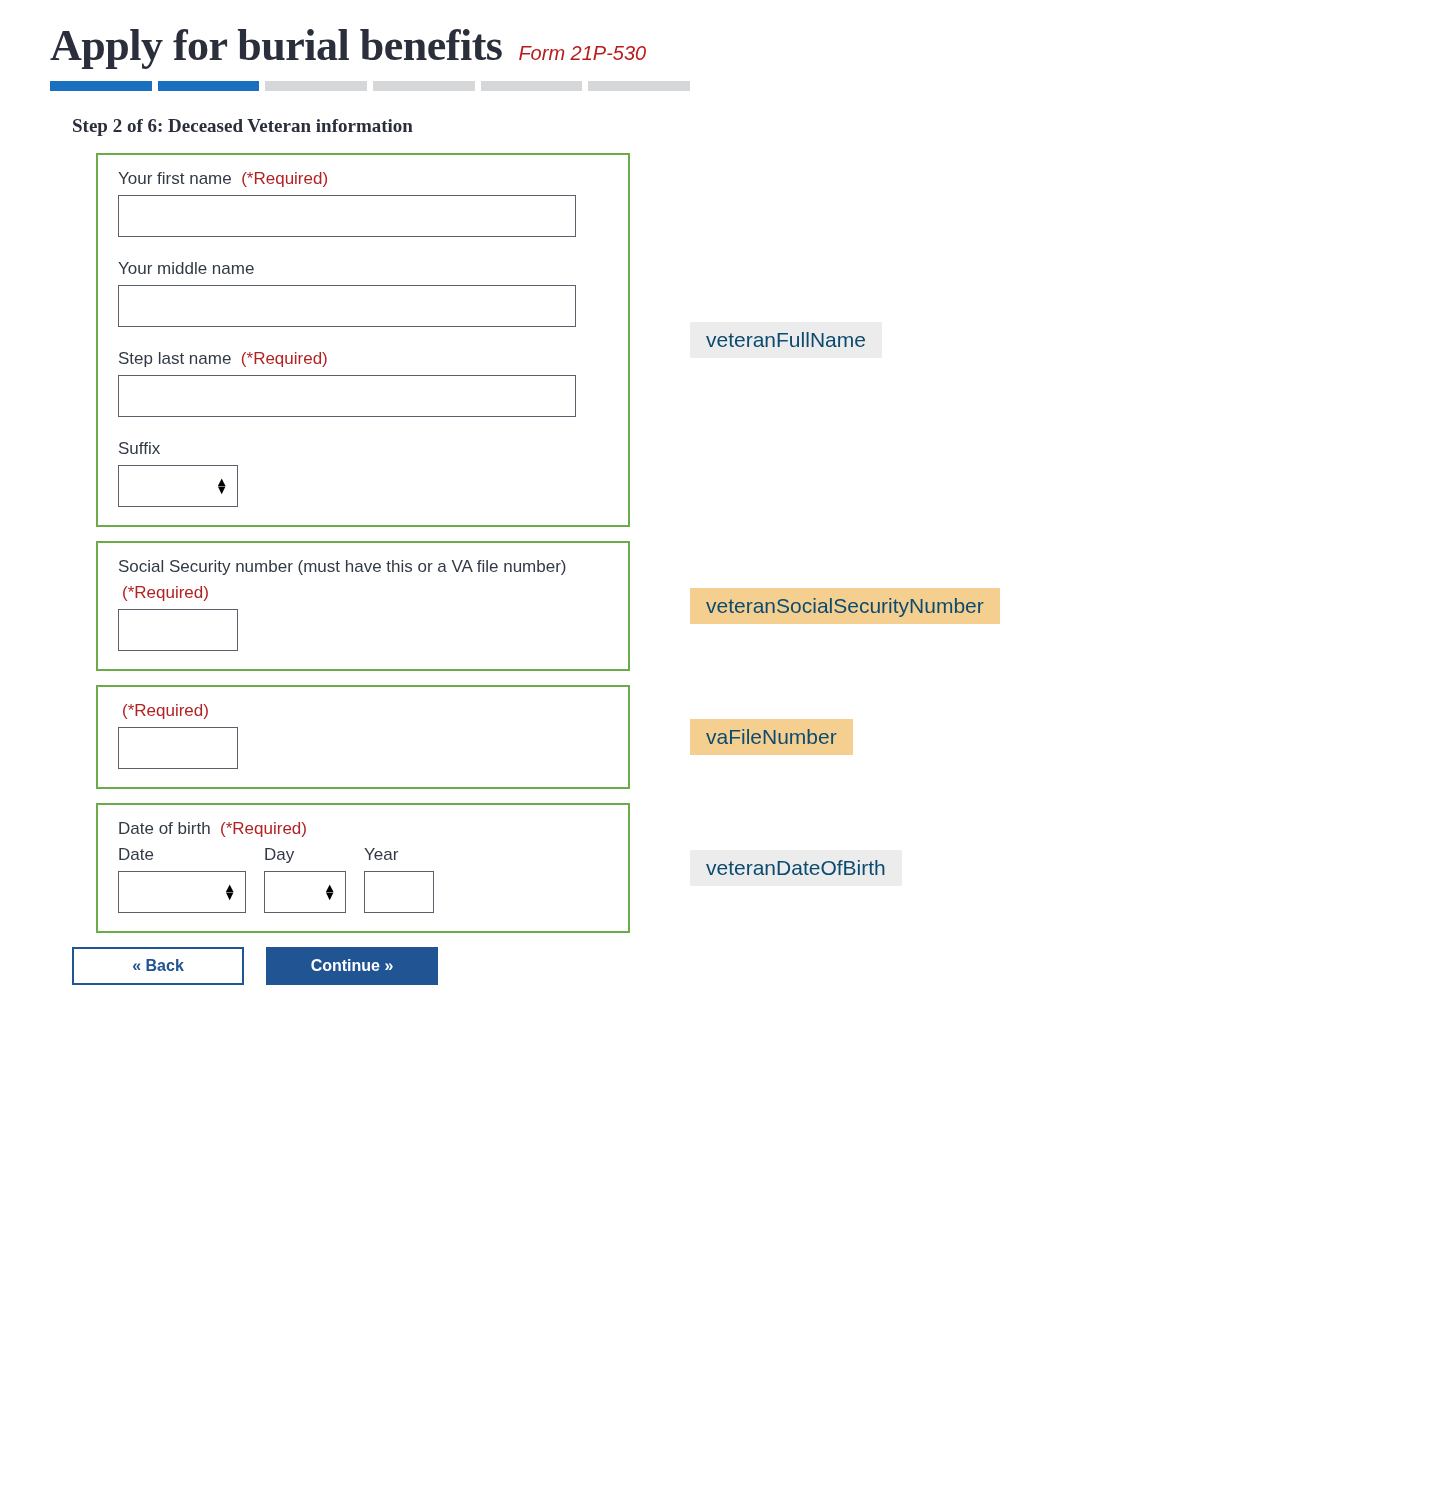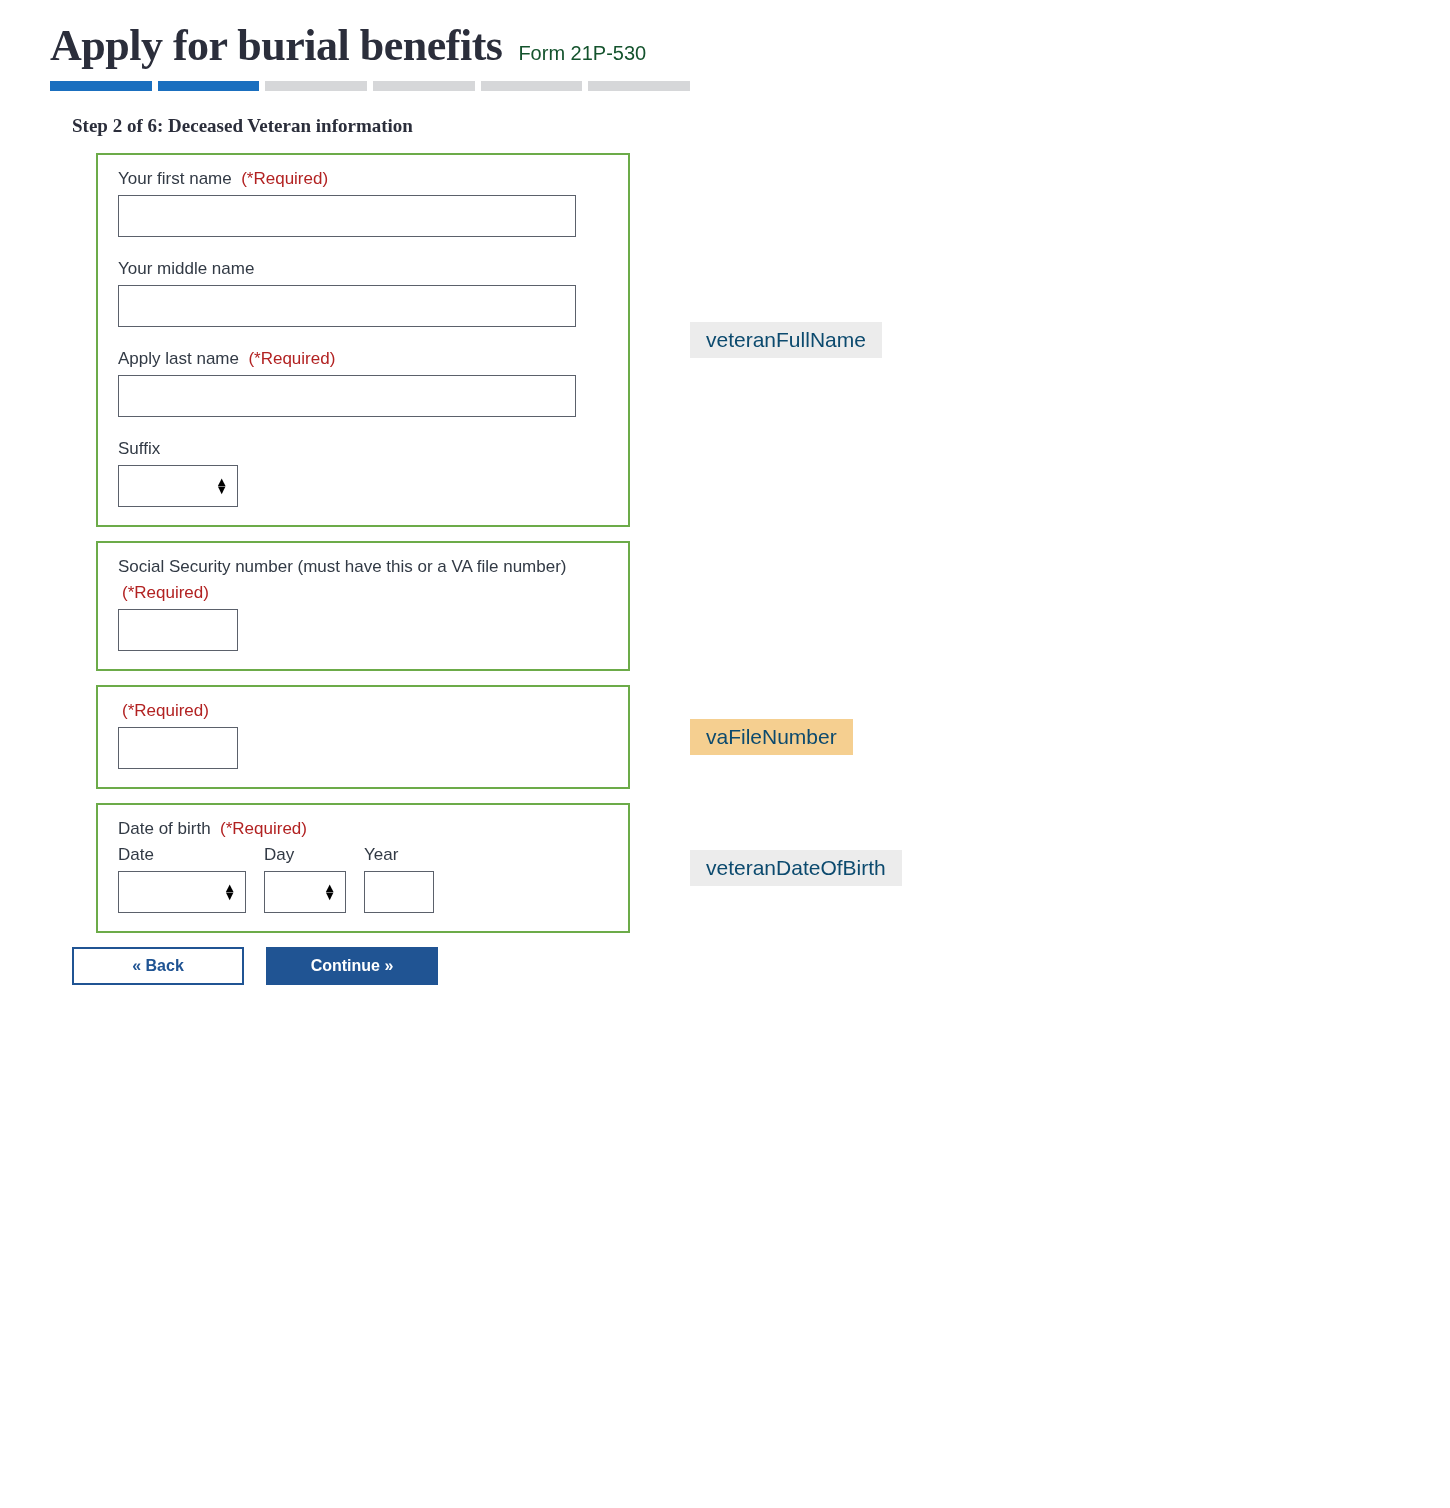--- a/index.html
+++ b/index.html
@@ -11,21 +11,21 @@
     }
     .page { width: 1350px; }
     .heading-row { display: flex; align-items: baseline; gap: 16px; margin-bottom: 10px; }
     h1 {
       font-family: Georgia, "Times New Roman", serif;
       font-weight: 700;
       font-size: 44px;
       color: #2b2e3b;
       letter-spacing: -0.5px;
     }
-    .subtitle { font-size: 20px; color: #14532d; }
+    .subtitle { font-size: 20px; color: #b91c1c; font-style: italic; }
     .progress { display: flex; gap: 6px; margin-bottom: 24px; width: 640px; }
     .seg { height: 10px; flex: 1; background: #d6d7d9; }
     .seg.done { background: #1a6fbf; }
     .step-title {
       font-family: Georgia, "Times New Roman", serif;
       font-weight: 700;
       font-size: 19px;
       margin-bottom: 16px;
       margin-left: 22px;
       color: #2b2e3b;
@@ -119,21 +119,21 @@
           <span class="req">(*Required)</span>
         </label>
         <input type="text" class="w-full" style="">
       </div>
       <div class="field">
         <label class="label">Your middle name</label>
         <input type="text" class="w-full" style="">
       </div>
       <div class="field">
         <label class="label">
-          <span>Apply last name</span>&nbsp;
+          <span>Step last name</span>&nbsp;
           <span class="req">(*Required)</span>
         </label>
         <input type="text" class="w-full" style="">
       </div>
       <div class="field">
         <label class="label">Suffix</label>
         <div class="select-wrap">
           <select style="width:120px"><option></option></select>
           <span class="caret">▲<br>▼</span>
         </div>
@@ -141,20 +141,21 @@
     </div>
     <div class="annot">veteranFullName</div>
   </div>
 
   <div class="row">
     <div class="panel">
       <div class="label">Social Security number (must have this or a VA file number)</div>
       <div class="req-block">(*Required)</div>
       <input type="text" class="w-small" style="">
     </div>
+    <div class="annot hl">veteranSocialSecurityNumber</div>
   </div>
 
   <div class="row">
     <div class="panel">
       <div class="req-block">(*Required)</div>
       <input type="text" class="w-small" style="">
     </div>
     <div class="annot hl">vaFileNumber</div>
   </div>
 

